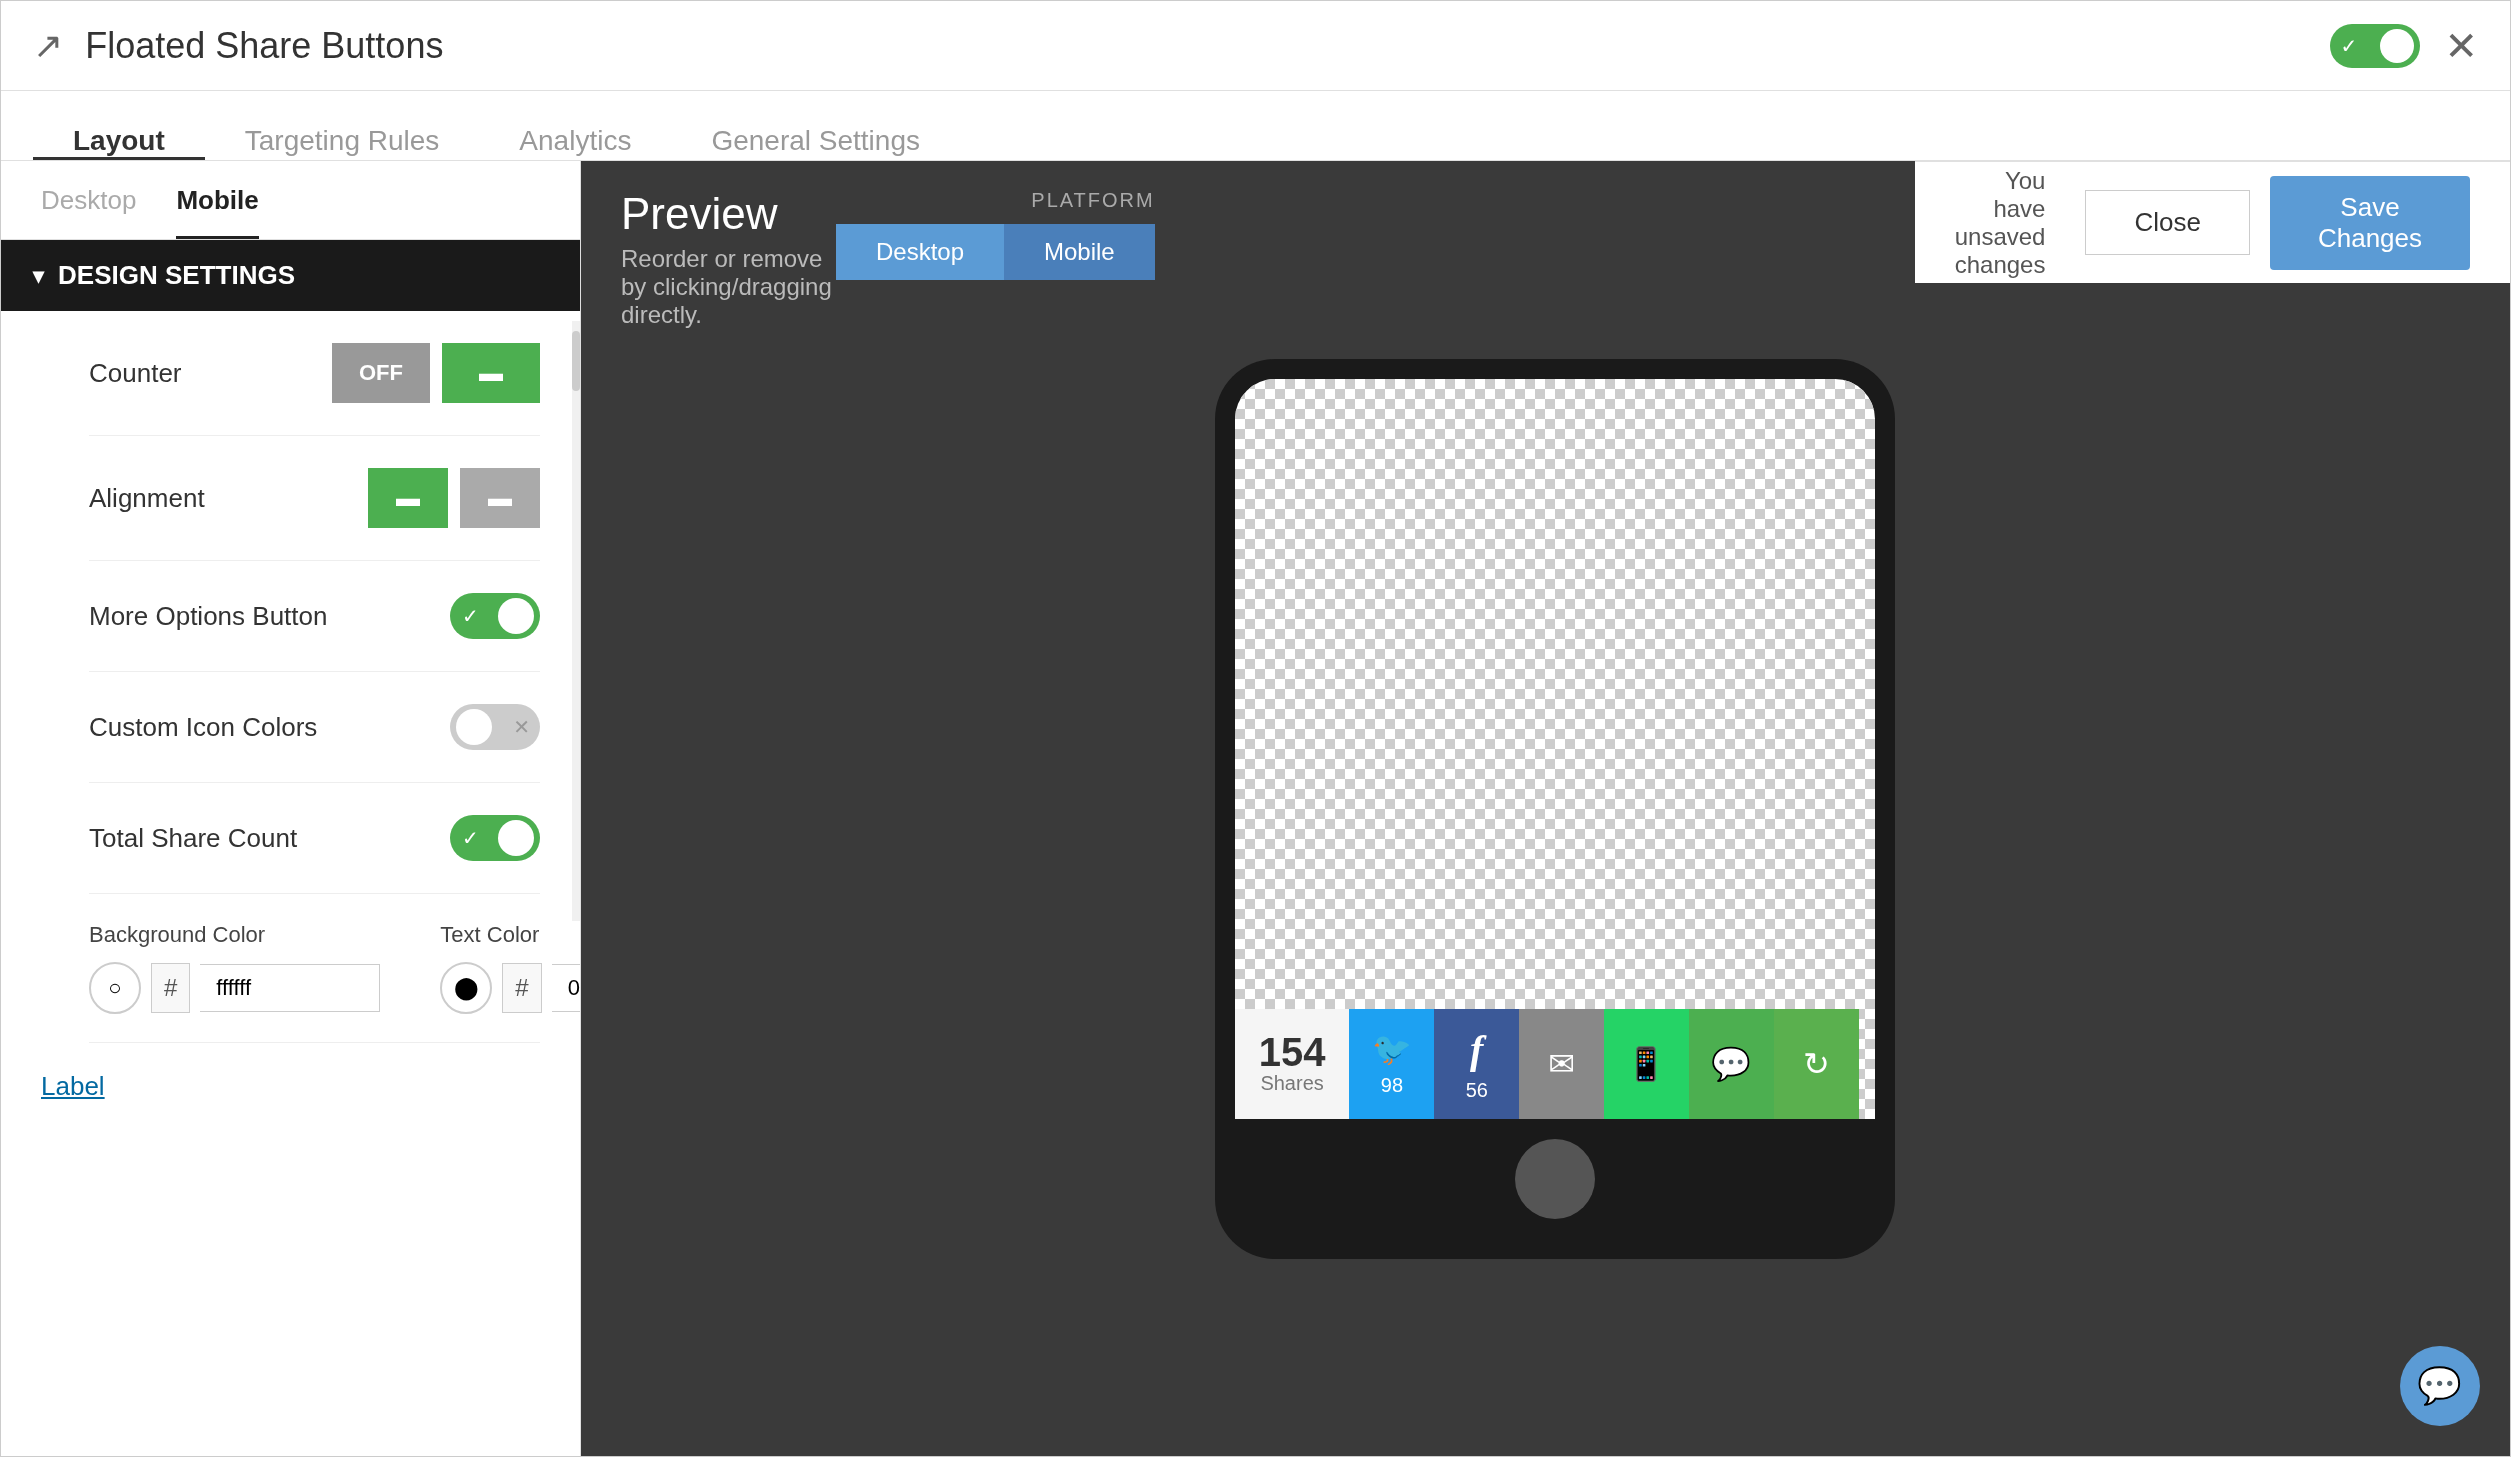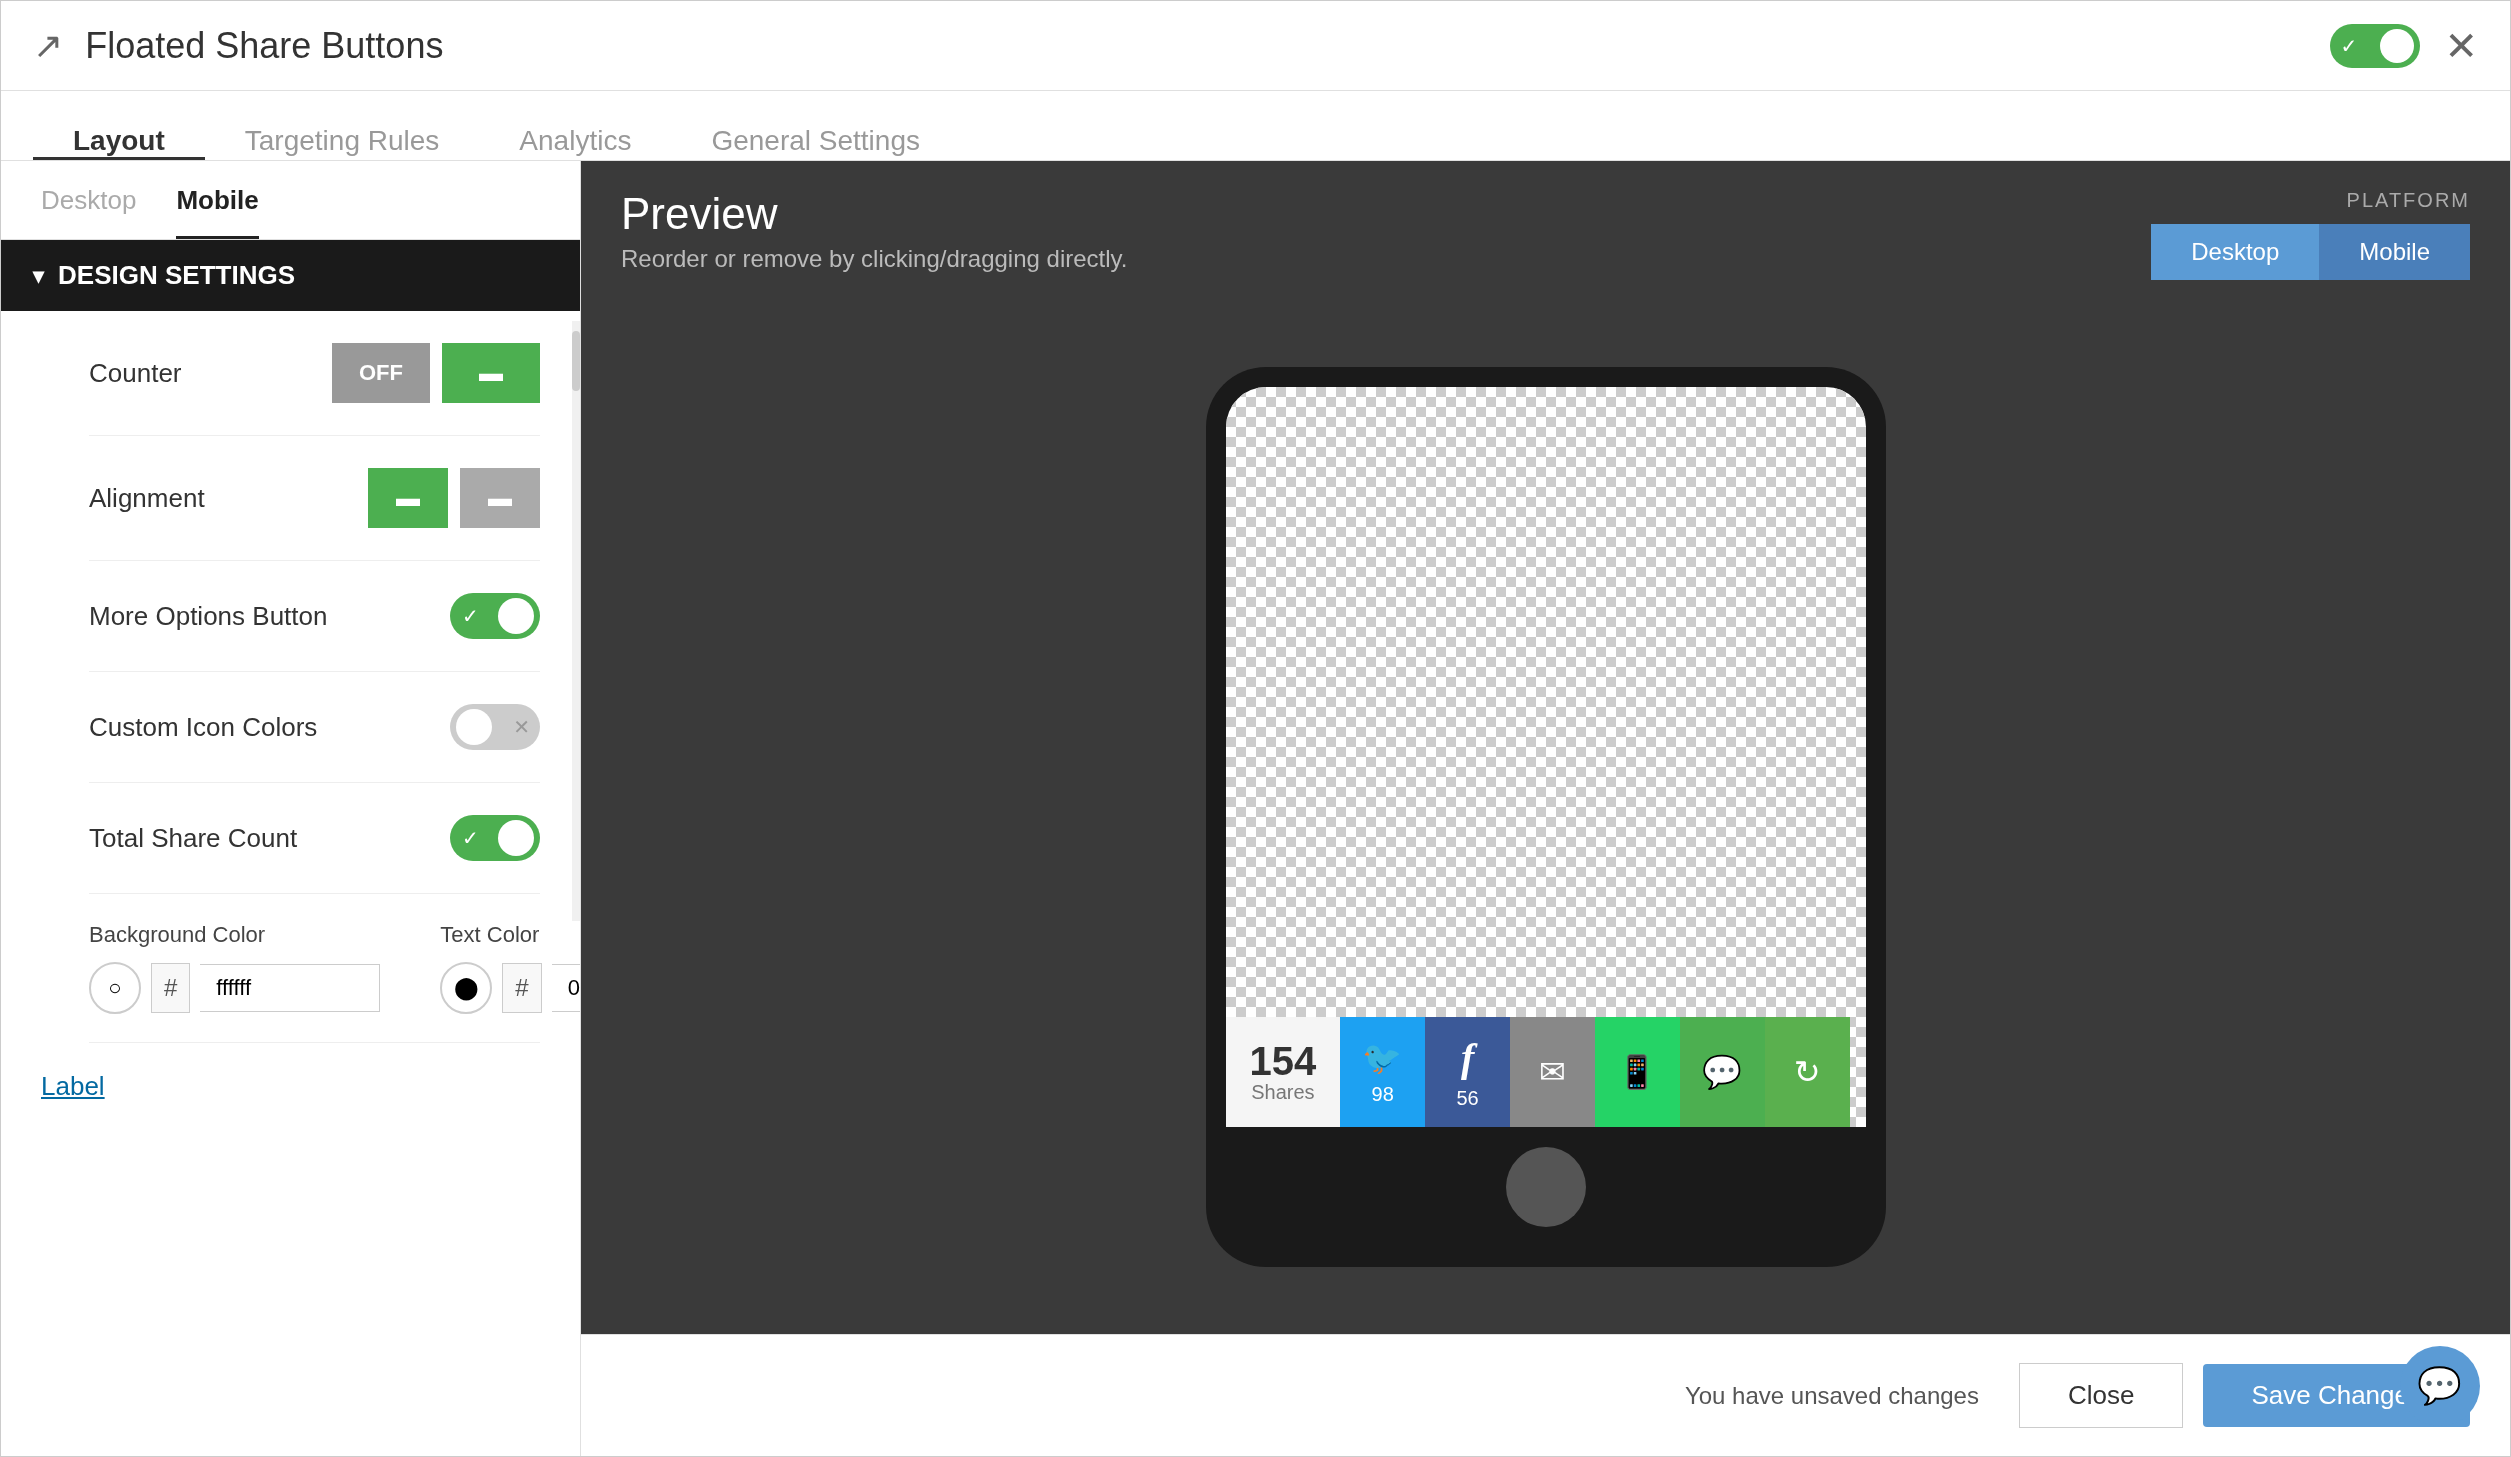--- a/index.html
+++ b/index.html
@@ -353,21 +353,20 @@
       padding: 28px 40px;
       font-size: 26px;
       color: #0369a1;
       text-decoration: underline;
     }
 
     
     .right-panel {
       flex: 1;
       display: flex;
-      flex-direction: column;
       background: #3a3a3a;
       justify-content: flex-end;
     }
 
     .preview-header {
       padding: 28px 40px 20px;
       background: #3a3a3a;
       display: flex;
       align-items: flex-start;
       justify-content: space-between;

